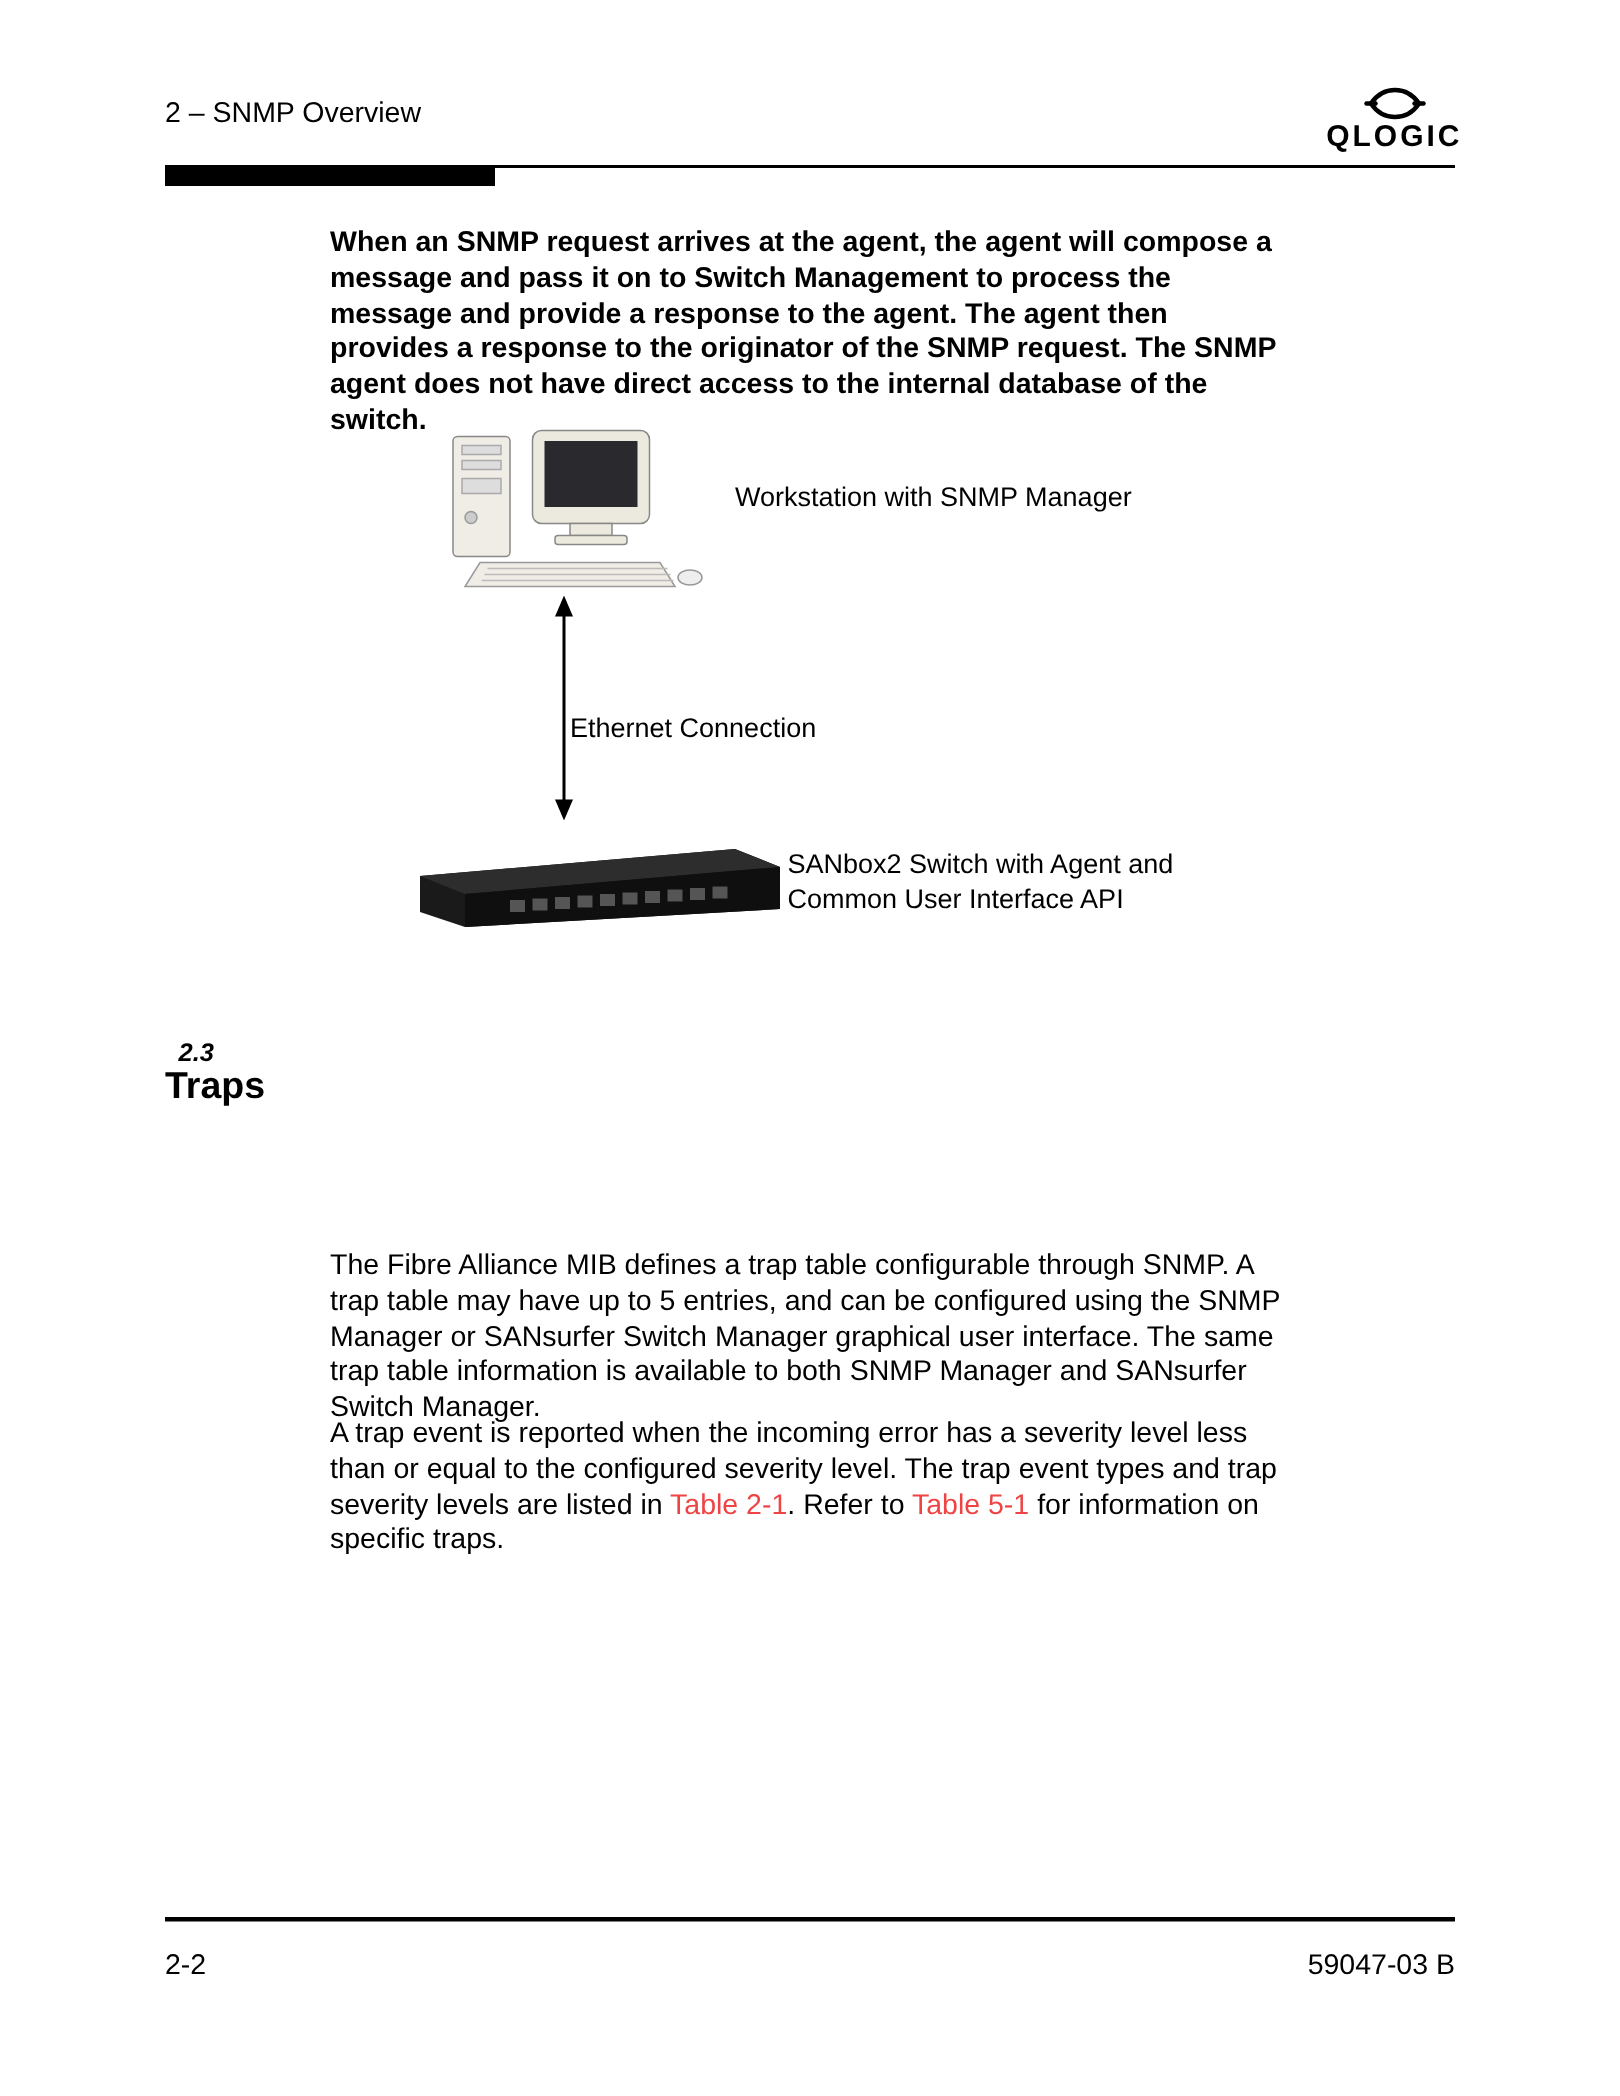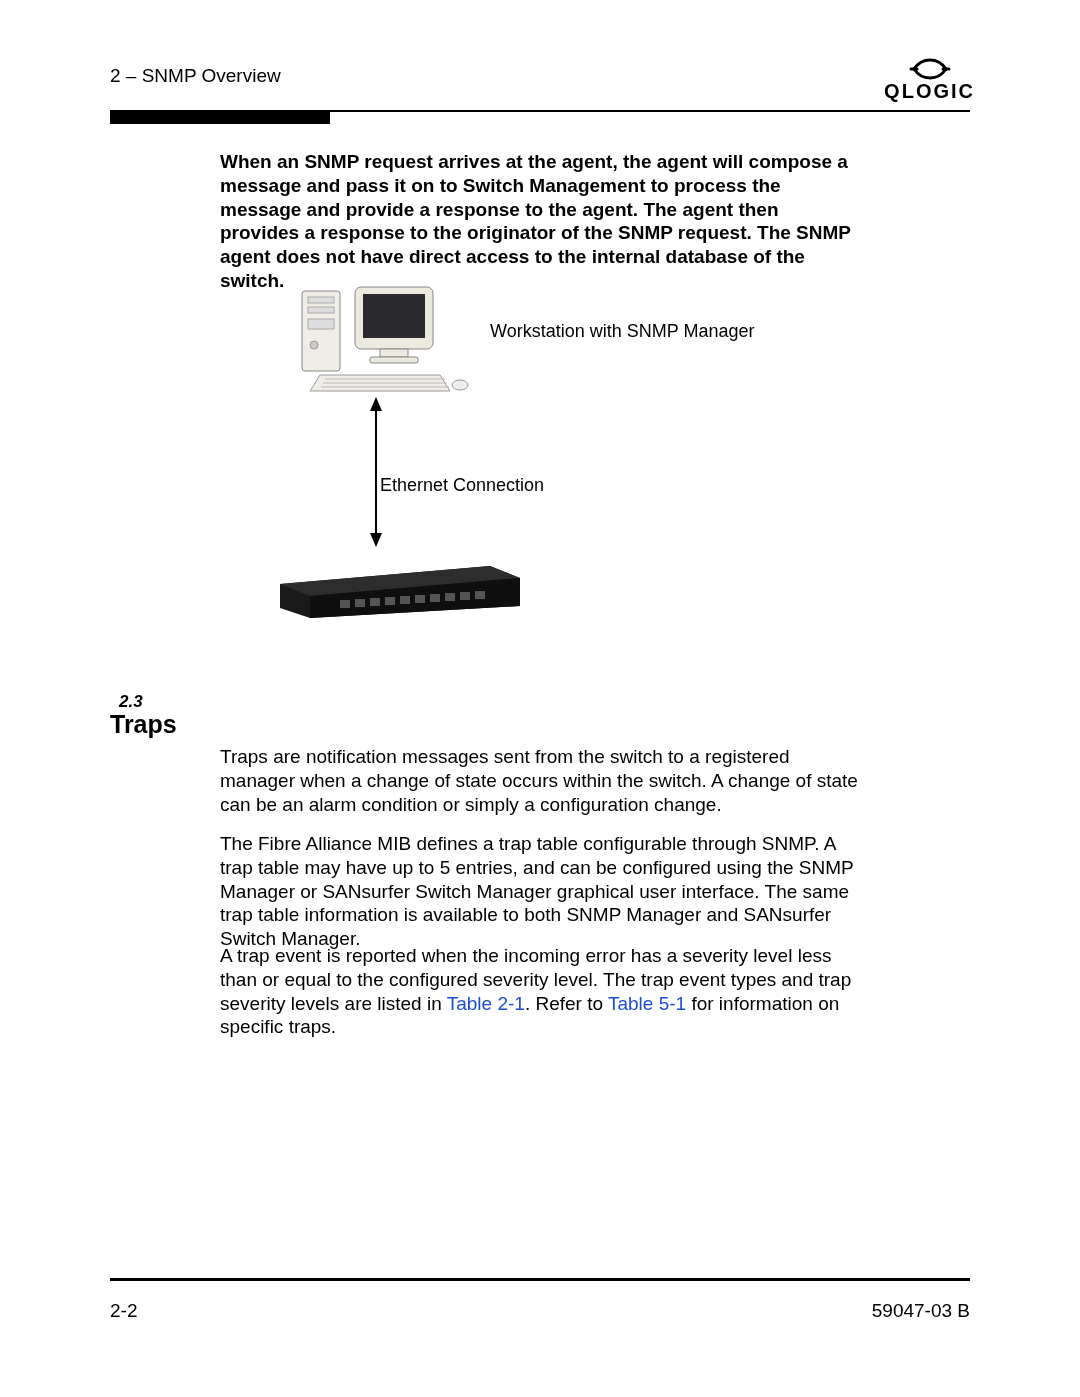--- a/index.html
+++ b/index.html
@@ -25,21 +25,21 @@
   .fig-switch-label { position: absolute; left: 305px; top: 280px; font-size: 18px; line-height: 1.25; }
 
   .figure-caption { position: absolute; left: 220px; top: 643px; width: 640px; text-align: center; font-style: italic; font-weight: bold; font-size: 20px; }
 
   .section-num { position: absolute; left: 119px; top: 692px; font-style: italic; font-weight: bold; font-size: 17px; }
   .section-title { position: absolute; left: 110px; top: 710px; font-weight: bold; font-size: 25px; }
 
   .para2 { position: absolute; left: 220px; top: 745px; width: 640px; font-size: 19px; line-height: 1.25; }
   .para3 { position: absolute; left: 220px; top: 832px; width: 650px; font-size: 19px; line-height: 1.25; }
   .para4 { position: absolute; left: 220px; top: 944px; width: 650px; font-size: 19px; line-height: 1.25; }
-  .link { color: #1d4ed8; }
+  .link { color: #ef4444; }
 
   .footer-rule { position: absolute; left: 110px; top: 1278px; width: 860px; height: 3px; background: #000; }
   .footer-left { position: absolute; left: 110px; top: 1300px; font-size: 19px; }
   .footer-right { position: absolute; right: 110px; top: 1300px; font-size: 19px; }
 </style>
 </head>
 <body>
 
 <div class="page">
 
@@ -114,28 +114,31 @@
           <rect x="120" y="36" width="10" height="8"></rect>
           <rect x="135" y="35" width="10" height="8"></rect>
           <rect x="150" y="34" width="10" height="8"></rect>
           <rect x="165" y="33" width="10" height="8"></rect>
           <rect x="180" y="32" width="10" height="8"></rect>
           <rect x="195" y="31" width="10" height="8"></rect>
         </g>
       </svg>
     </div>
 
+    <div class="fig-switch-label">
+      <span>SANbox2 Switch with Agent and</span><br>
+      <span>Common User Interface API</span>
+    </div>
 
   </div>
 
 
   <div class="section-num">2.3</div>
   <div class="section-title">Traps</div>
 
-  <div class="para2">Traps are notification messages sent from the switch to a registered manager when a change of state occurs within the switch. A change of state can be an alarm condition or simply a configuration change.</div>
   <div class="para3">The Fibre Alliance MIB defines a trap table configurable through SNMP. A trap table may have up to 5 entries, and can be configured using the SNMP Manager or SANsurfer Switch Manager graphical user interface. The same trap table information is available to both SNMP Manager and SANsurfer Switch Manager.</div>
   <div class="para4">
     <span>A trap event is reported when the incoming error has a severity level less than or equal to the configured severity level. The trap event types and trap severity levels are listed in </span><span class="link">Table 2-1</span><span>. Refer to </span><span class="link">Table 5-1</span><span> for information on specific traps.</span>
   </div>
 
   <div class="footer-rule"></div>
   <div class="footer-left">2-2</div>
   <div class="footer-right">59047-03  B</div>
 
 </div>

